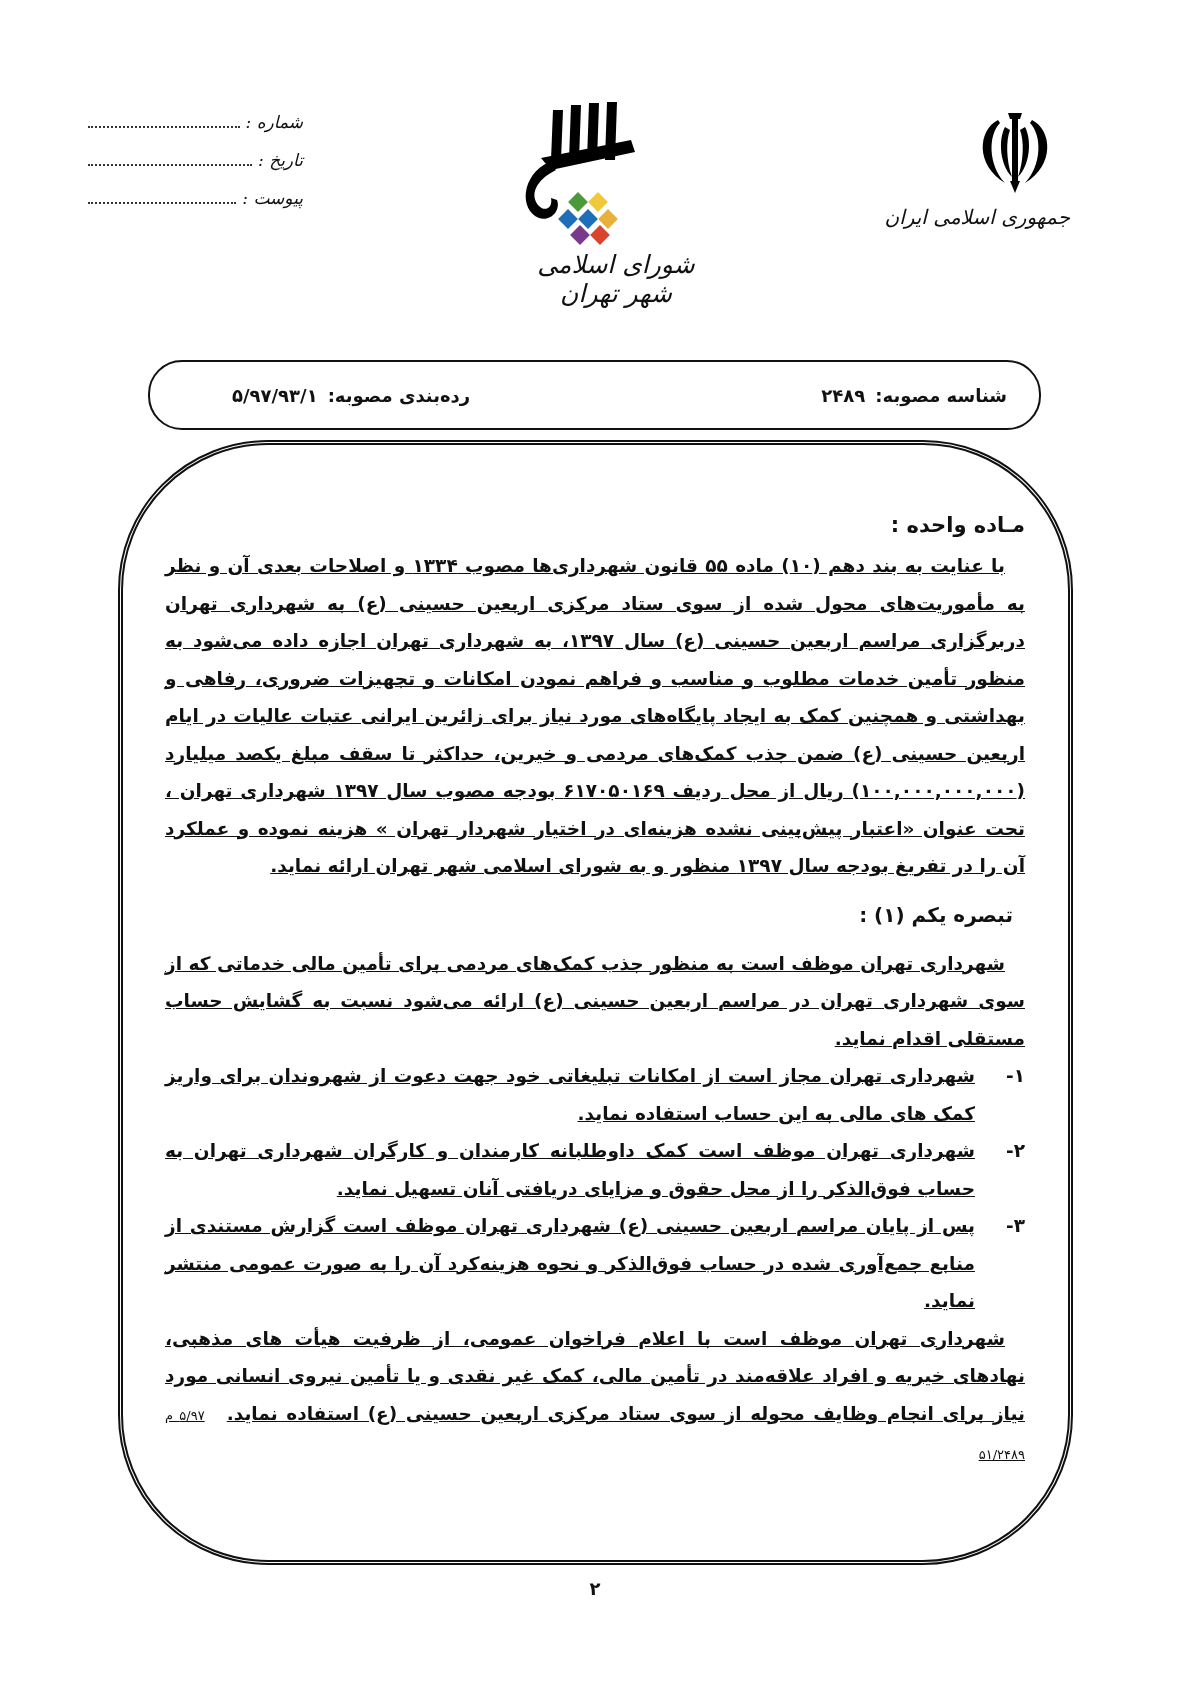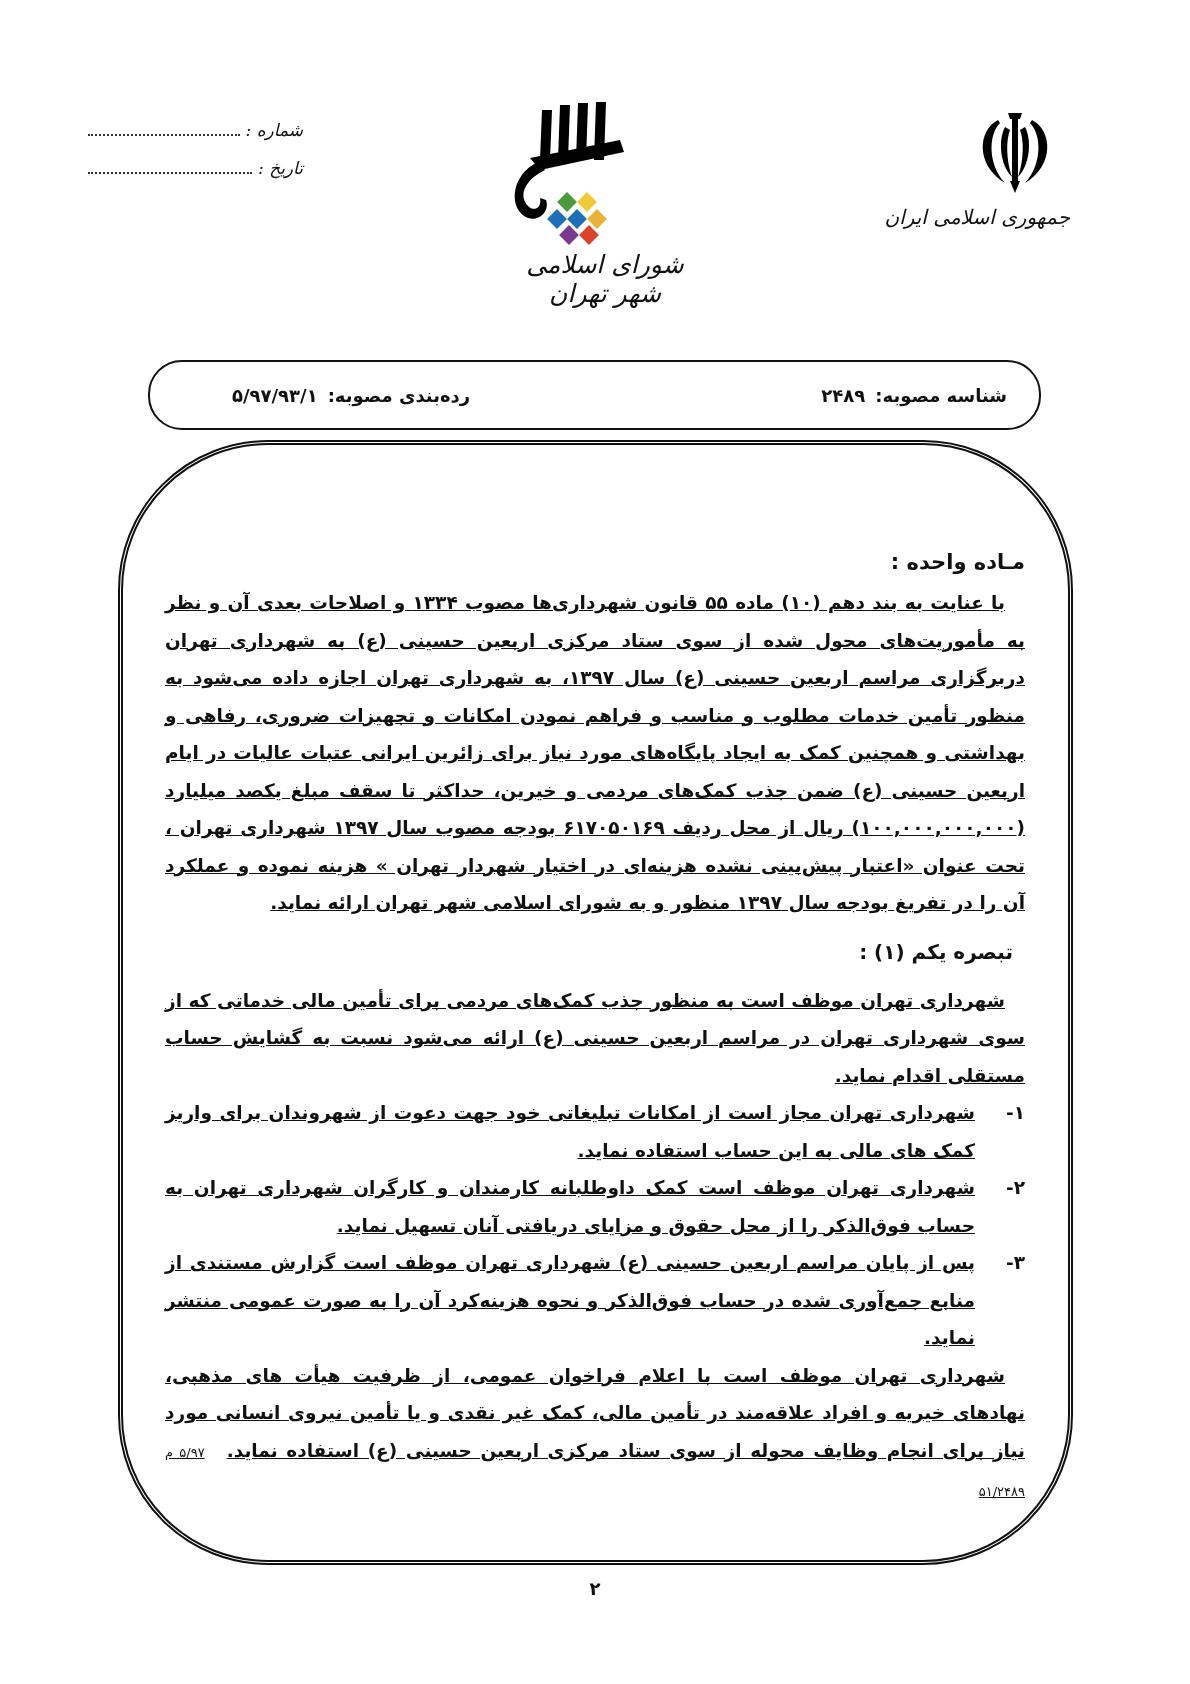--- a/index.html
+++ b/index.html
@@ -1,54 +1,58 @@
 <!DOCTYPE html>
 <html><head>
   <meta charset="utf-8">
   <style>
     html, body { margin: 0; padding: 0; background: #ffffff; }
     body { width: 1190px; height: 1684px; position: relative; overflow: hidden; font-family: "DejaVu Sans", sans-serif; color: #111; }
 
-    .header-left { position: absolute; left: 88px; top: 120px; width: 215px; direction: rtl; }
+    .header-left { position: absolute; left: 88px; top: 112px; width: 215px; direction: rtl; }
     .header-left .row { display: flex; align-items: baseline; height: 38px; font-family: "DejaVu Serif", serif; font-style: italic; font-size: 17px; }
     .header-left .row .lbl { white-space: nowrap; margin-left: 6px; }
     .header-left .row .dots { flex: 1; border-bottom: 2px dotted #333; height: 10px; }
 
-    .logo-center { position: absolute; left: 500px; top: 100px; width: 210px; height: 190px; }
+    .logo-center { position: absolute; left: 511px; top: 100px; width: 210px; height: 190px; }
     .logo-center .brand { position: absolute; left: 0; top: 150px; width: 210px; text-align: center; direction: rtl; font-family: "DejaVu Serif", serif; font-style: italic; font-size: 25px; }
 
     .emblem { position: absolute; left: 960px; top: 105px; width: 110px; height: 130px; }
     .emblem .brand { position: absolute; right: 0; top: 100px; width: 200px; direction: rtl; font-family: "DejaVu Serif", serif; font-style: italic; font-size: 20px; white-space: nowrap; }
 
     .id-box { position: absolute; left: 148px; top: 360px; width: 893px; height: 70px; border: 2px solid #111; border-radius: 34px; box-sizing: border-box; direction: rtl; display: flex; align-items: center; justify-content: space-between; padding: 0 32px; font-weight: bold; font-size: 18px; }
     .id-box .grp { display: flex; gap: 10px; }
     .id-box .grp.left { margin-left: 50px; }
 
     .main-frame { position: absolute; left: 118px; top: 440px; width: 955px; height: 1125px; border: 5px double #111; border-radius: 150px; box-sizing: border-box; }
 
-    .content { position: absolute; left: 165px; top: 540px; width: 860px; direction: rtl; text-align: justify; font-weight: bold; font-size: 18.5px; line-height: 37.5px; }
+    .content { position: absolute; left: 165px; top: 503px; width: 860px; direction: rtl; text-align: justify; font-weight: bold; font-size: 18.5px; line-height: 37.5px; }
     .content h2 { margin: 0; font-size: 21px; line-height: 44px; letter-spacing: 3px; font-weight: bold; }
     .content h3 { margin: 12px; font-size: 20px; line-height: 36px; font-weight: bold; }
     .content p { margin: 0; text-indent: 20px; text-decoration: underline; }
     .content .item { padding-right: 50px; text-indent: -50px; }
     .content .item .num { display: inline-block; width: 50px; text-indent: 0; }
     .content .ref { font-size: 13px; font-weight: normal; margin-right: 22px; }
 
     .page-number { position: absolute; left: 0; width: 1190px; top: 1578px; text-align: center; font-weight: bold; font-size: 18px; }
   </style>
 </head>
 <body>
 
 <div class="header-left">
   <div class="row">
     <span class="lbl">شماره :</span>
     <span class="dots"></span>
   </div>
   <div class="row">
     <span class="lbl">تاریخ :</span>
+    <span class="dots"></span>
+  </div>
+  <div class="row">
+    <span class="lbl">پیوست :</span>
     <span class="dots"></span>
   </div>
 </div>
 
 <div class="logo-center">
   <svg width="210" height="150" viewBox="0 0 210 150">
     <path d="M42 10 L52 10 L50 60 L40 60 Z" fill="#000"></path>
     <path d="M60 5 L70 5 L68 60 L58 60 Z" fill="#000"></path>
     <path d="M78 3 L88 3 L86 60 L76 60 Z" fill="#000"></path>
     <path d="M96 2 L106 2 L104 60 L94 60 Z" fill="#000"></path>

